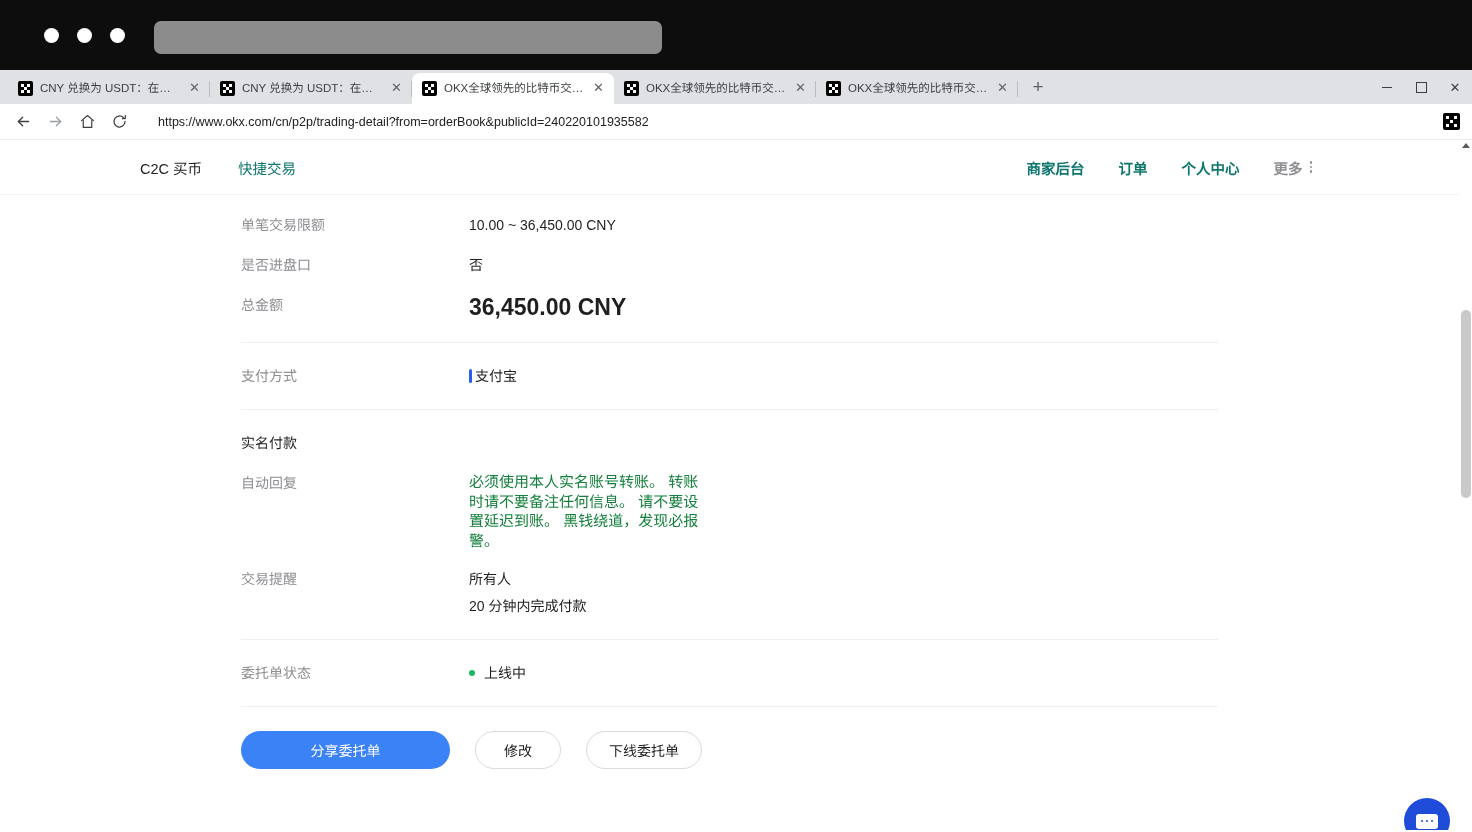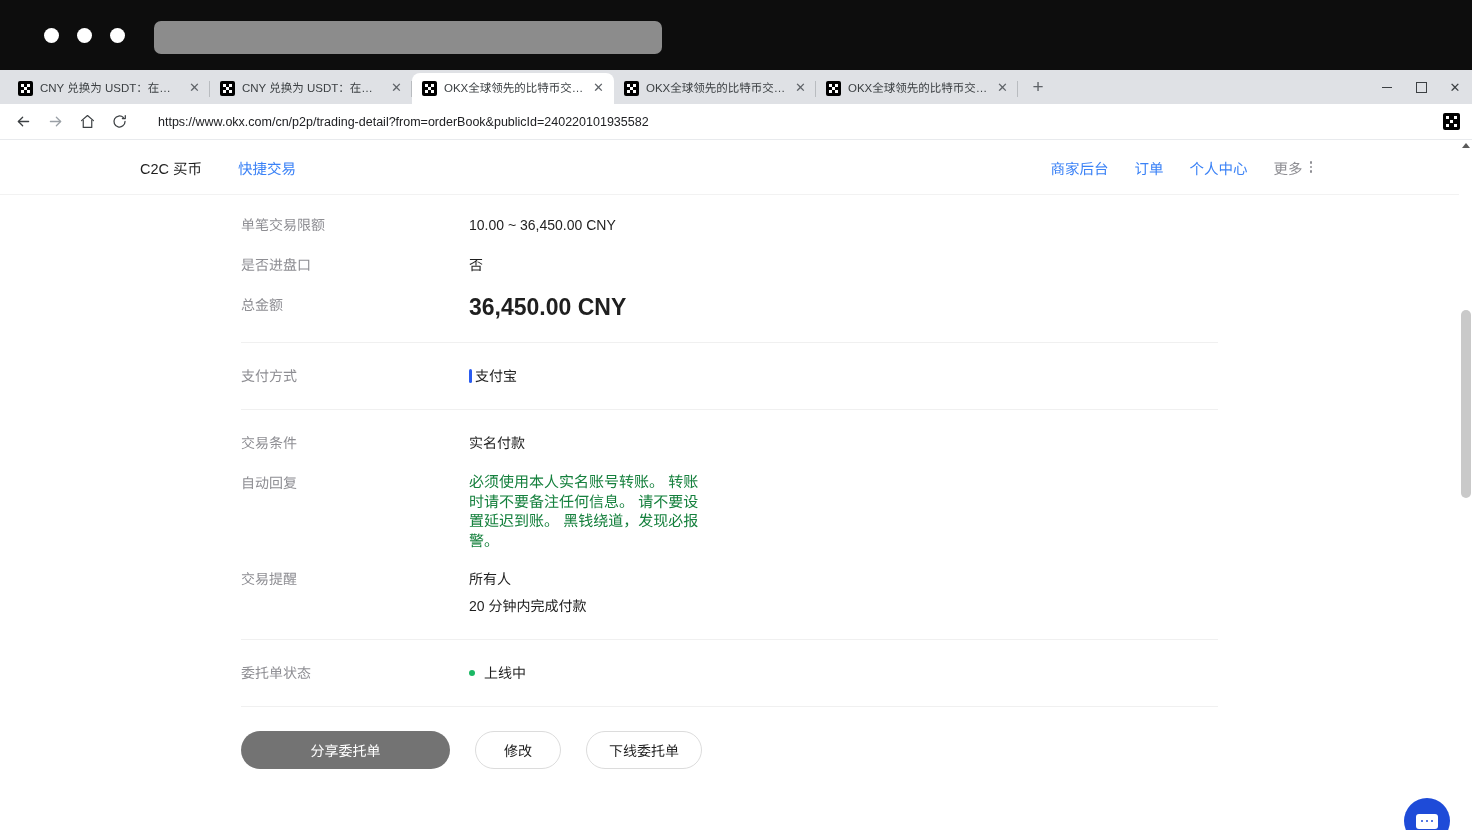--- a/index.html
+++ b/index.html
@@ -247,25 +247,26 @@
     display: flex;
     align-items: flex-end;
     gap: 36px;
     margin-left: 140px;
   }
   .site-nav-right {
     position: absolute;
     right: 160px;
     display: flex;
     align-items: center;
-    gap: 26px;
+    gap: 34px;
+    font-weight: bold;
   }
   .nav-link {
     font-size: 14.5px;
-    color: #3b82f6;
+    color: #0f766e;
     white-space: nowrap;
   }
   .nav-link.active {
     color: #1f1f1f;
   }
   .nav-more {
     display: flex;
     align-items: center;
     gap: 7px;
     font-size: 14.5px;
@@ -369,21 +370,21 @@
     border-radius: 19px;
     font-size: 14px;
     display: flex;
     align-items: center;
     justify-content: center;
     cursor: pointer;
     white-space: nowrap;
   }
   .btn-primary {
     width: 209px;
-    background: #737373;
+    background: #3b82f6;
     color: #ffffff;
     border: none;
   }
   .btn-outline {
     background: #ffffff;
     color: #1f1f1f;
     border: 1px solid #dcdcdc;
     padding: 0 22px;
     min-width: 86px;
   }
@@ -613,21 +614,20 @@
               <span class="pay-method">
                 <span class="pay-bar"></span>
                 <span>支付宝</span>
               </span>
             </div>
           </div>
 
           <div class="divider"></div>
 
           <div class="row">
-            <div class="row-label">交易条件</div>
             <div class="row-value">实名付款</div>
           </div>
 
           <div class="row">
             <div class="row-label">自动回复</div>
             <div class="row-value">
               <div class="autoreply">必须使用本人实名账号转账。 转账时请不要备注任何信息。 请不要设置延迟到账。 黑钱绕道，发现必报警。</div>
             </div>
           </div>
 

